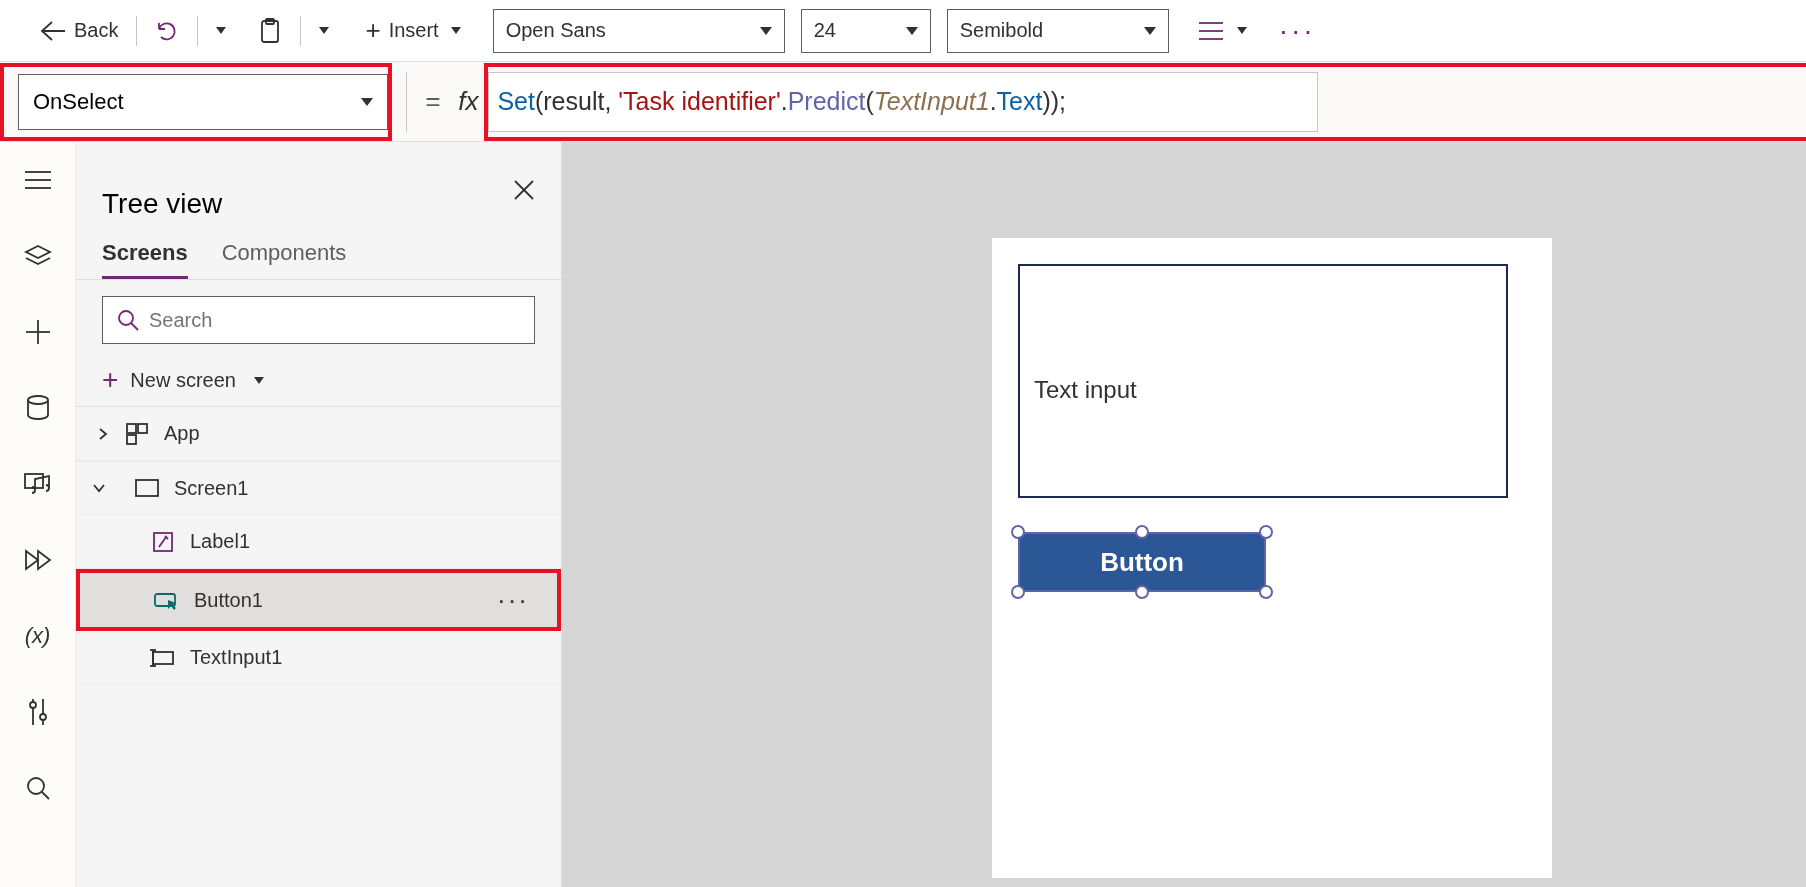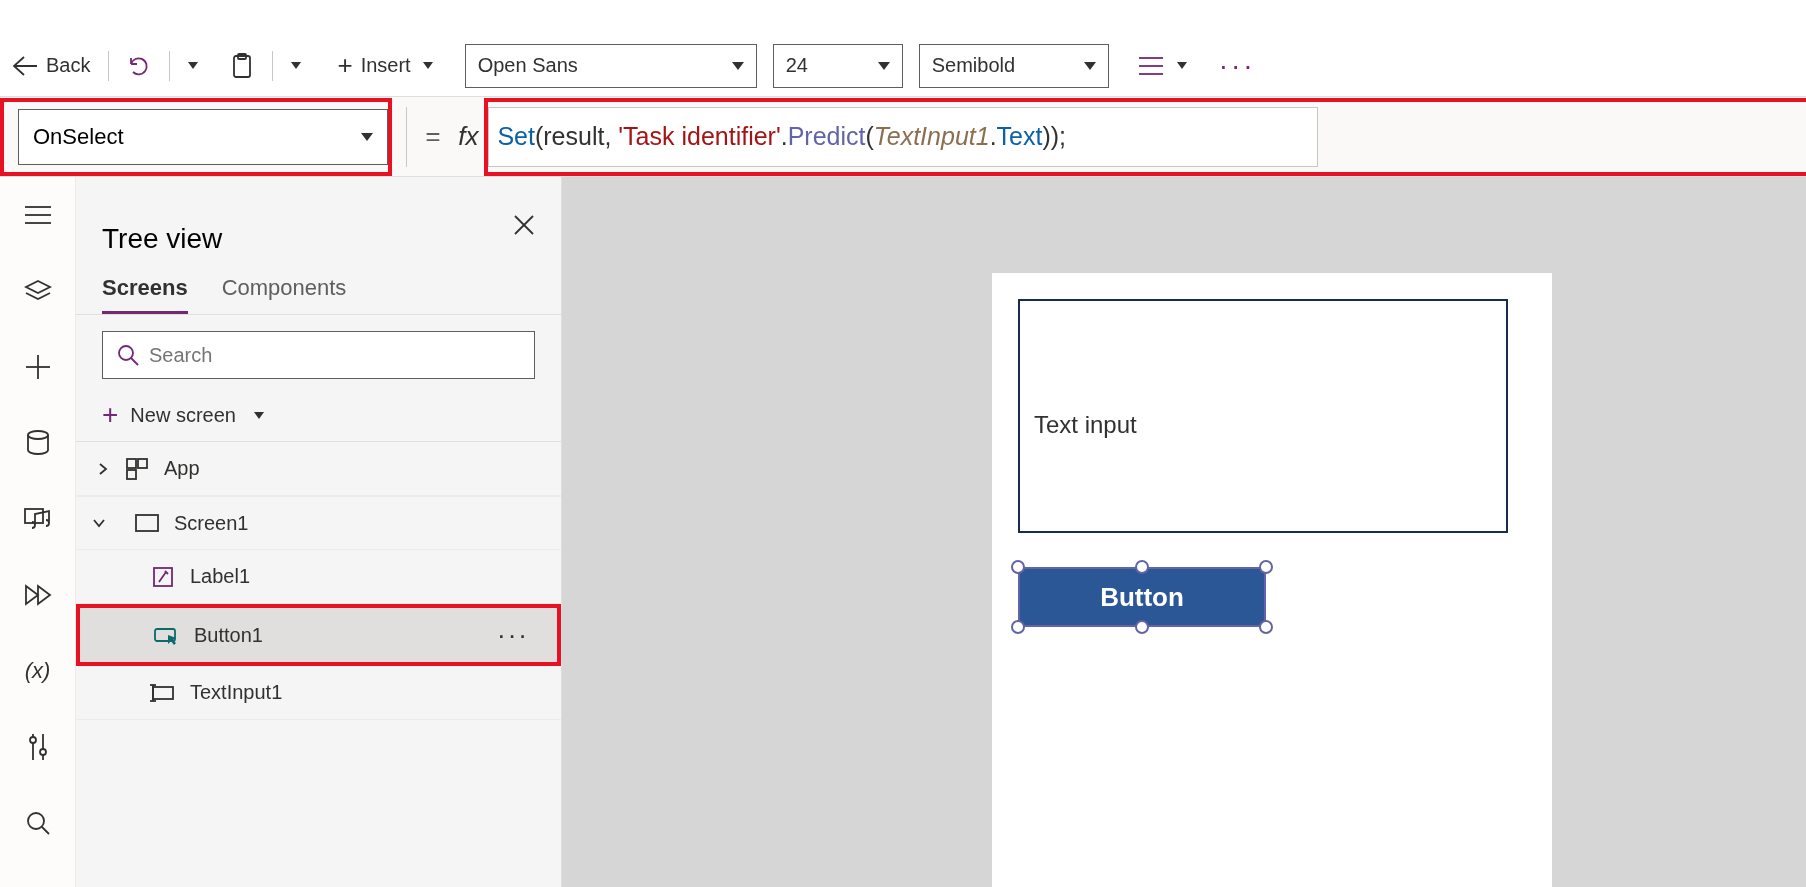--- a/index.html
+++ b/index.html
@@ -1,26 +1,26 @@
 <!DOCTYPE html>
 <html><head>
 <meta charset="utf-8">
 <style>
 * { box-sizing: border-box; margin: 0; padding: 0; font-family: "Segoe UI", Arial, sans-serif; }
 body { background: #fff; width: 1806px; height: 887px; overflow: hidden; }
 
 
-.top-toolbar { display: flex; align-items: center; height: 62px; padding: 0 4px; gap: 6px; border-bottom: 1px solid #e1dfdd; background: #fff; margin-top: 35px; }
+.top-toolbar { display: flex; align-items: center; height: 62px; padding: 0 32px; gap: 6px; border-bottom: 1px solid #e1dfdd; background: #fff; }
 .tb-item { display: flex; align-items: center; height: 40px; padding: 0 8px; color: #323130; font-size: 20px; gap: 8px; }
 .tb-item.clickable { cursor: pointer; }
 .tb-sep { width: 1px; height: 30px; background: #c8c6c4; margin: 0 4px; }
 .tb-select { border: 1px solid #605e5c; height: 44px; display: flex; align-items: center; justify-content: space-between; padding: 0 12px; font-size: 20px; color: #323130; background: #fff; }
 .tb-font { width: 292px; }
 .tb-size { width: 130px; }
-.tb-weight { width: 190px; margin-left: 10px;}
+.tb-weight { width: 222px; margin-left: 10px;}
 .icon { display: inline-flex; align-items: center; justify-content: center; }
 .chevron { width: 0; height: 0; border-left: 6px solid transparent; border-right: 6px solid transparent; border-top: 8px solid #323130; }
 .chevron.small { border-left-width: 5px; border-right-width: 5px; border-top-width: 7px; }
 .plus-icon { font-size: 26px; font-weight: 300; }
 
 
 .formula-row { display: flex; align-items: center; height: 80px; background: #faf9f8; border-bottom: 1px solid #e1dfdd; }
 .red-box { border: 4px solid #e81123; }
 .prop-select-wrap { width: 396px; height: 78px; display:flex; align-items:center; padding-left: 14px; padding-top:0;}
 .prop-select { border: 1px solid #605e5c; width: 370px; height: 56px; display: flex; align-items: center; justify-content: space-between; padding: 0 14px; font-size: 22px; background:#fff;}

